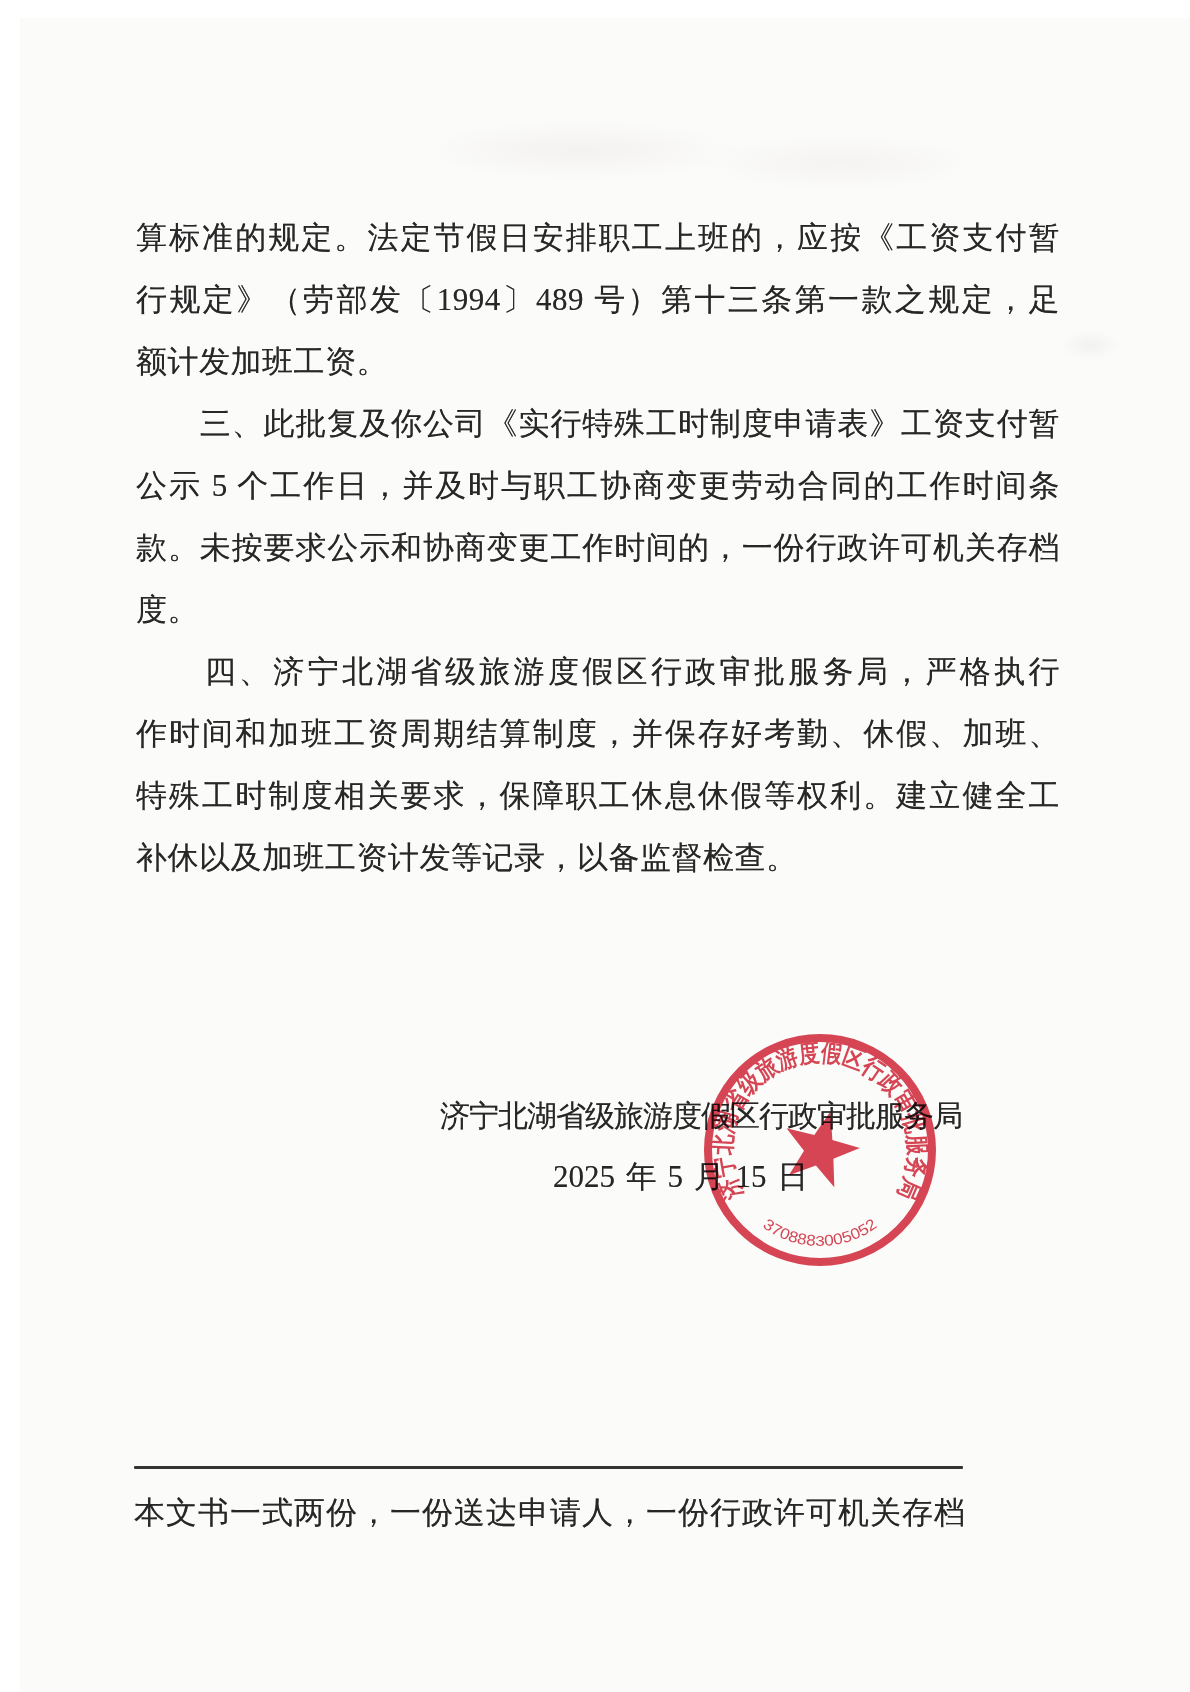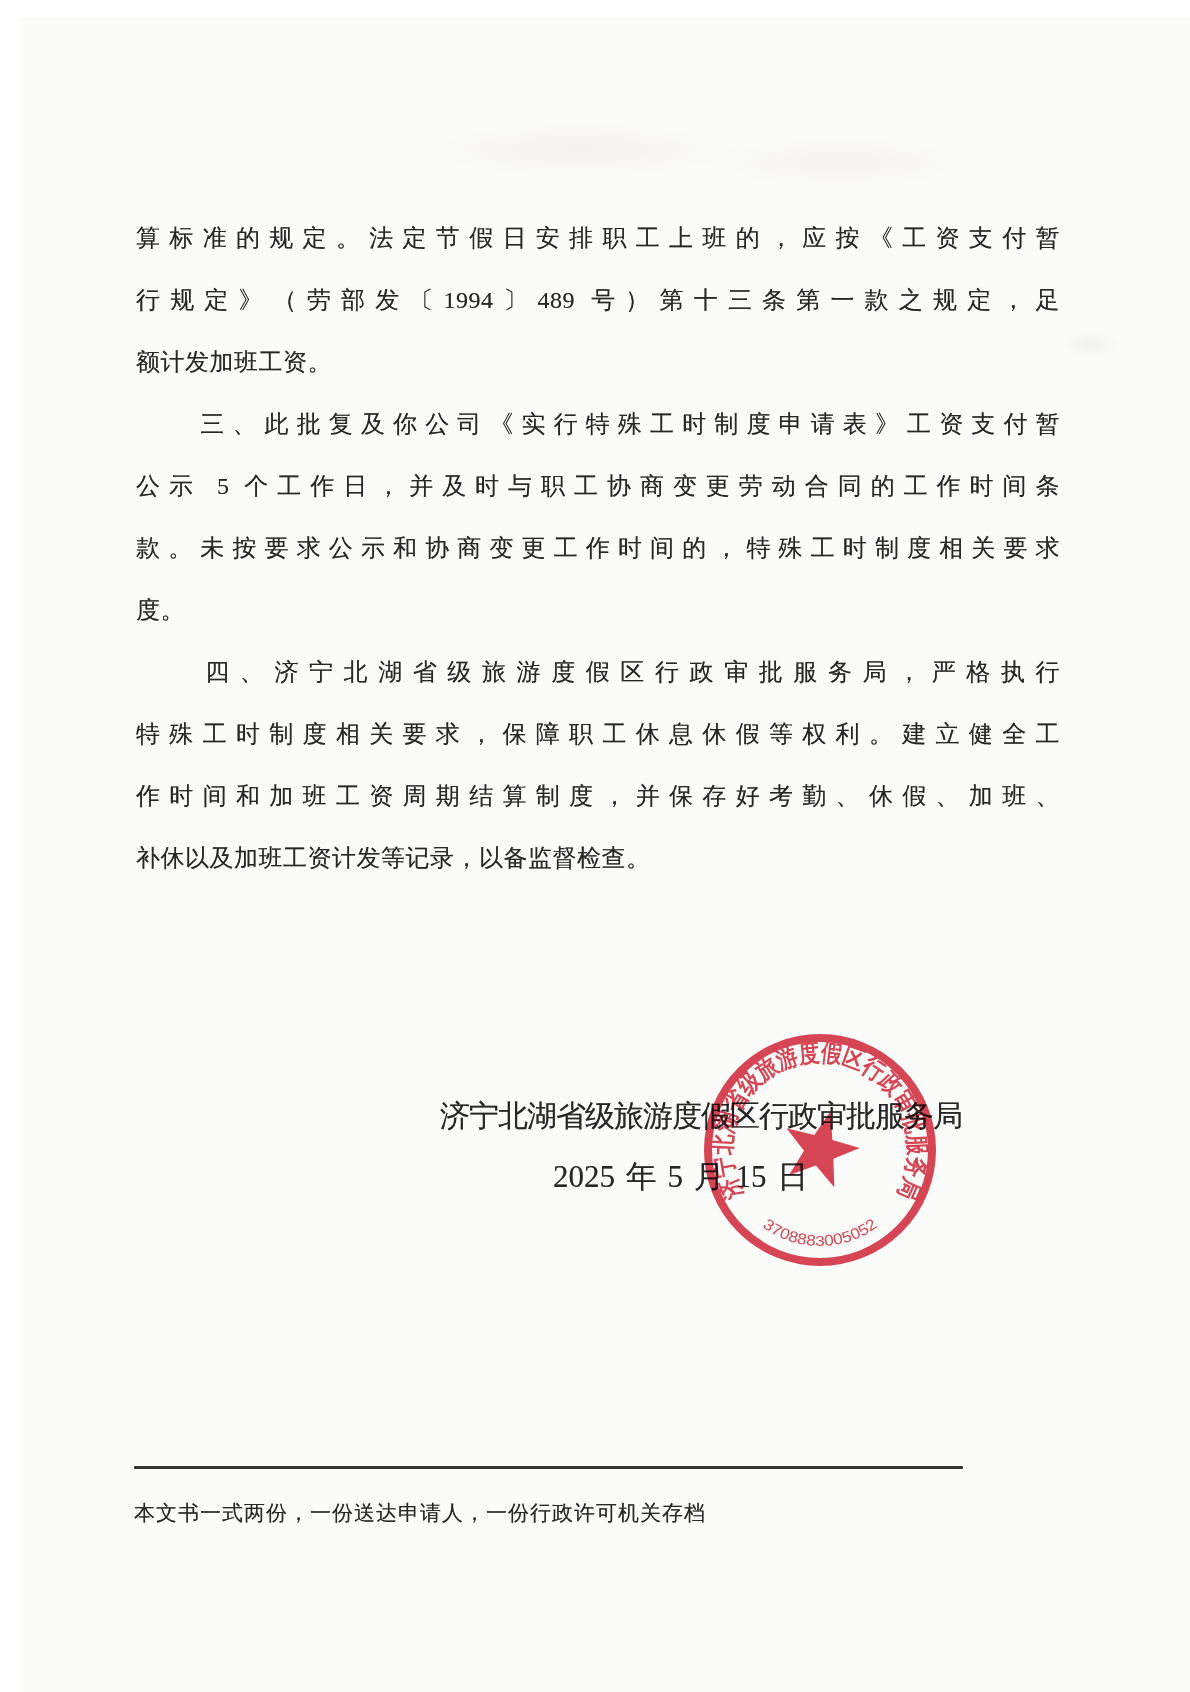--- a/index.html
+++ b/index.html
@@ -8,21 +8,21 @@
     font-family:"Liberation Serif","DejaVu Serif",serif;
     color:#272727;
   }
   .scan-area{
     position:absolute;left:20px;top:18px;right:0;bottom:0;
     background:#fbfbfa;
   }
   
   .doc-lines{
     position:absolute;left:136px;top:207px;width:924px;
-    font-size:24px;line-height:62px;letter-spacing:0.5px;
+    font-size:31px;line-height:62px;letter-spacing:0.5px;
     text-shadow:0 0 0.6px rgba(45,45,45,.55);
   }
   .doc-line{height:62px;white-space:nowrap;}
   .doc-line.full{
     white-space:normal;
     text-align:justify;
     text-align-last:justify;
   }
   .signature-line{
     position:absolute;left:440px;top:1097px;
@@ -33,21 +33,21 @@
     position:absolute;left:553px;top:1158px;
     font-size:31px;line-height:38px;word-spacing:3px;white-space:nowrap;
     text-shadow:0 0 0.6px rgba(45,45,45,.55);
   }
   .divider{
     position:absolute;left:134px;top:1466px;width:829px;height:3px;
     background:#343434;border-radius:1px;
   }
   .footer-note{
     position:absolute;left:134px;top:1494px;
-    font-size:21px;line-height:38px;letter-spacing:1px;white-space:nowrap;
+    font-size:31px;line-height:38px;letter-spacing:1px;white-space:nowrap;
     text-shadow:0 0 0.6px rgba(45,45,45,.55);
   }
   
   .stamp{
     position:absolute;left:685px;top:1015px;width:270px;height:270px;
     mix-blend-mode:multiply;opacity:0.93;
   }
   .stamp text{font-family:"Liberation Sans","DejaVu Sans",sans-serif;}
   
   .smudge{position:absolute;border-radius:50%;pointer-events:none;}
@@ -66,25 +66,25 @@
 <div class="smudge smudge-1"></div>
 <div class="smudge smudge-2"></div>
 <div class="smudge smudge-3"></div>
 
 <div class="doc-lines">
     <div class="doc-line full">算标准的规定。法定节假日安排职工上班的，应按《工资支付暂</div>
     <div class="doc-line full">行规定》（劳部发〔1994〕489 号）第十三条第一款之规定，足</div>
     <div class="doc-line">额计发加班工资。</div>
     <div class="doc-line full">　　三、此批复及你公司《实行特殊工时制度申请表》工资支付暂</div>
     <div class="doc-line full">公示 5 个工作日，并及时与职工协商变更劳动合同的工作时间条</div>
-    <div class="doc-line full">款。未按要求公示和协商变更工作时间的，特殊工时制度相关要求</div>
+    <div class="doc-line full">款。未按要求公示和协商变更工作时间的，一份行政许可机关存档</div>
     <div class="doc-line">度。</div>
     <div class="doc-line full">　　四、济宁北湖省级旅游度假区行政审批服务局，严格执行</div>
+    <div class="doc-line full">作时间和加班工资周期结算制度，并保存好考勤、休假、加班、</div>
     <div class="doc-line full">特殊工时制度相关要求，保障职工休息休假等权利。建立健全工</div>
-    <div class="doc-line full">作时间和加班工资周期结算制度，并保存好考勤、休假、加班、</div>
     <div class="doc-line">补休以及加班工资计发等记录，以备监督检查。</div>
   </div>
 
 <div class="signature-line">济宁北湖省级旅游度假区行政审批服务局</div>
 
 <div class="date-line">2025 年 5 月 15 日</div>
 
 <svg class="stamp" viewBox="-135 -135 270 270" width="270" height="270" xmlns="http://www.w3.org/2000/svg">
   <defs>
     <path id="ringArc" d="M -77.1 44.5 A 89 89 0 1 1 77.1 44.5" fill="none"></path>

